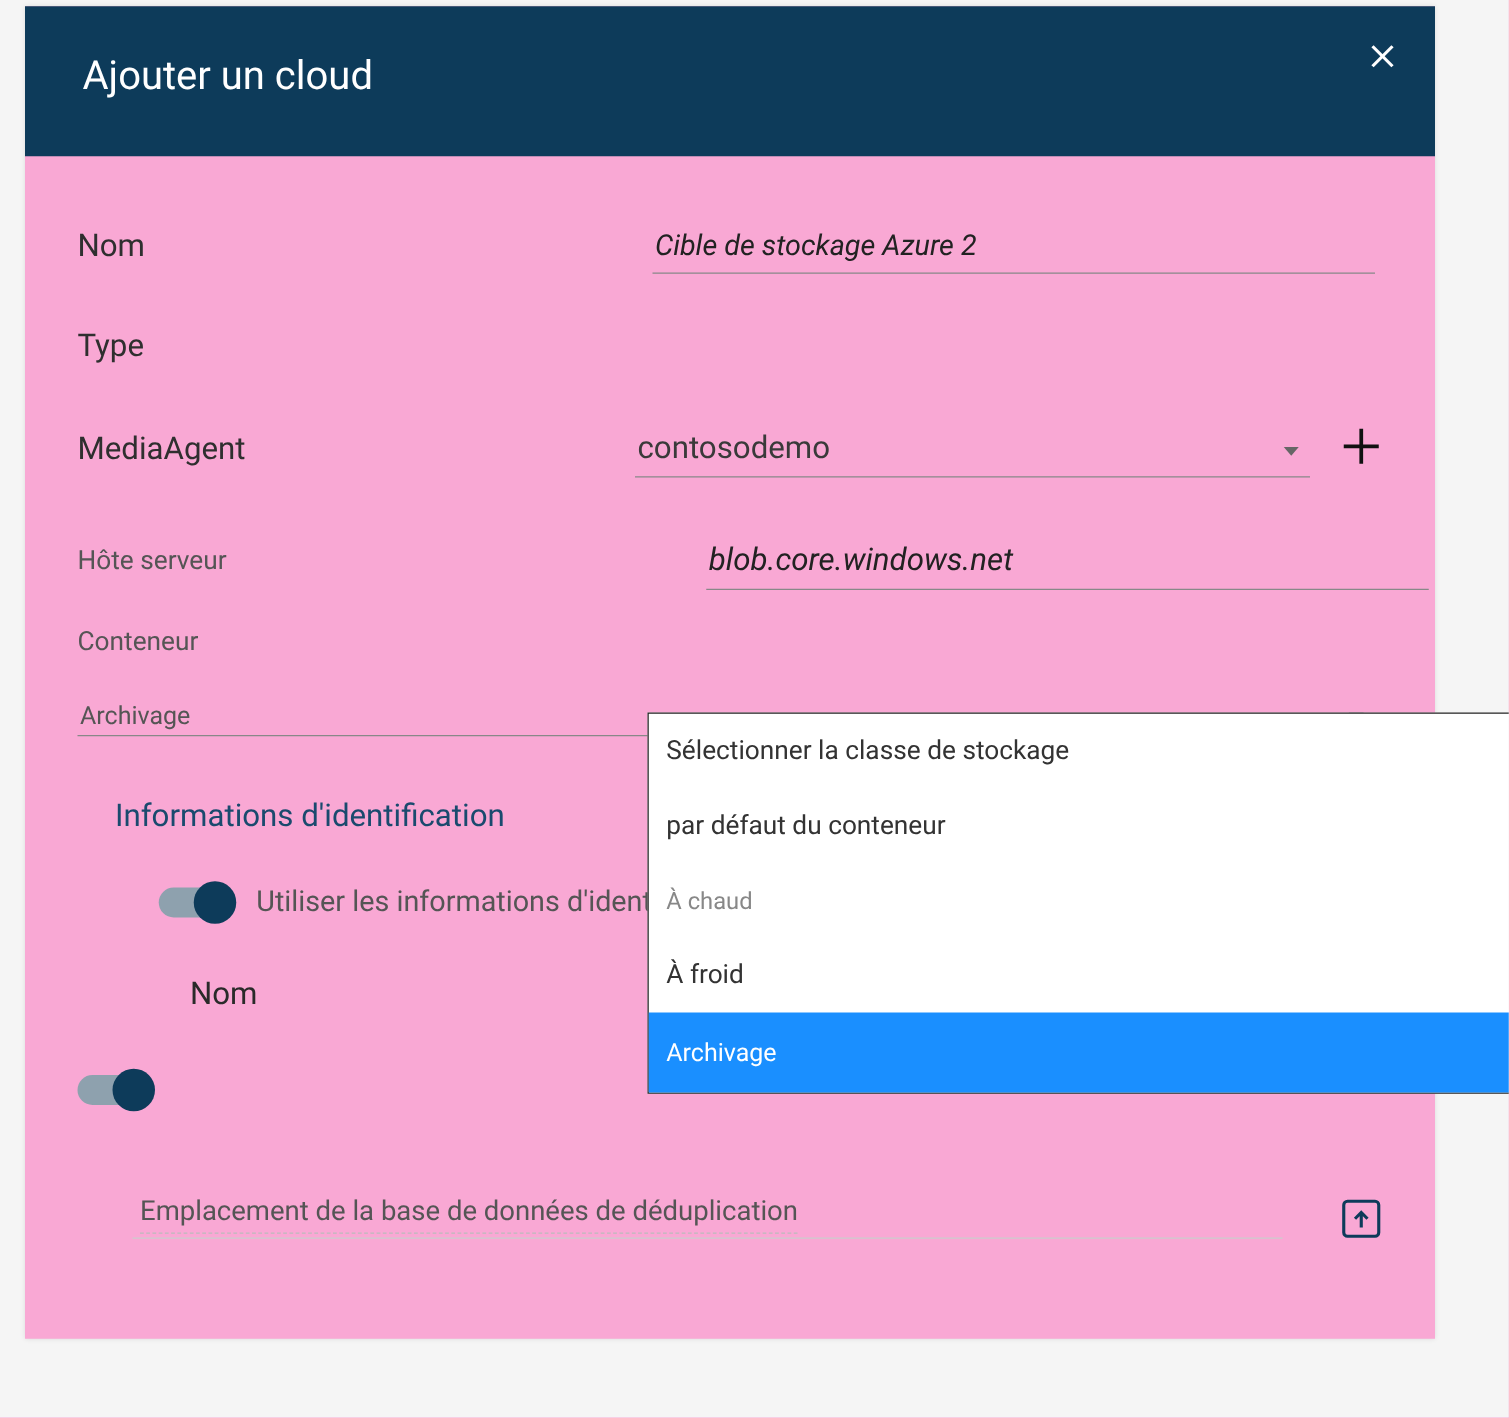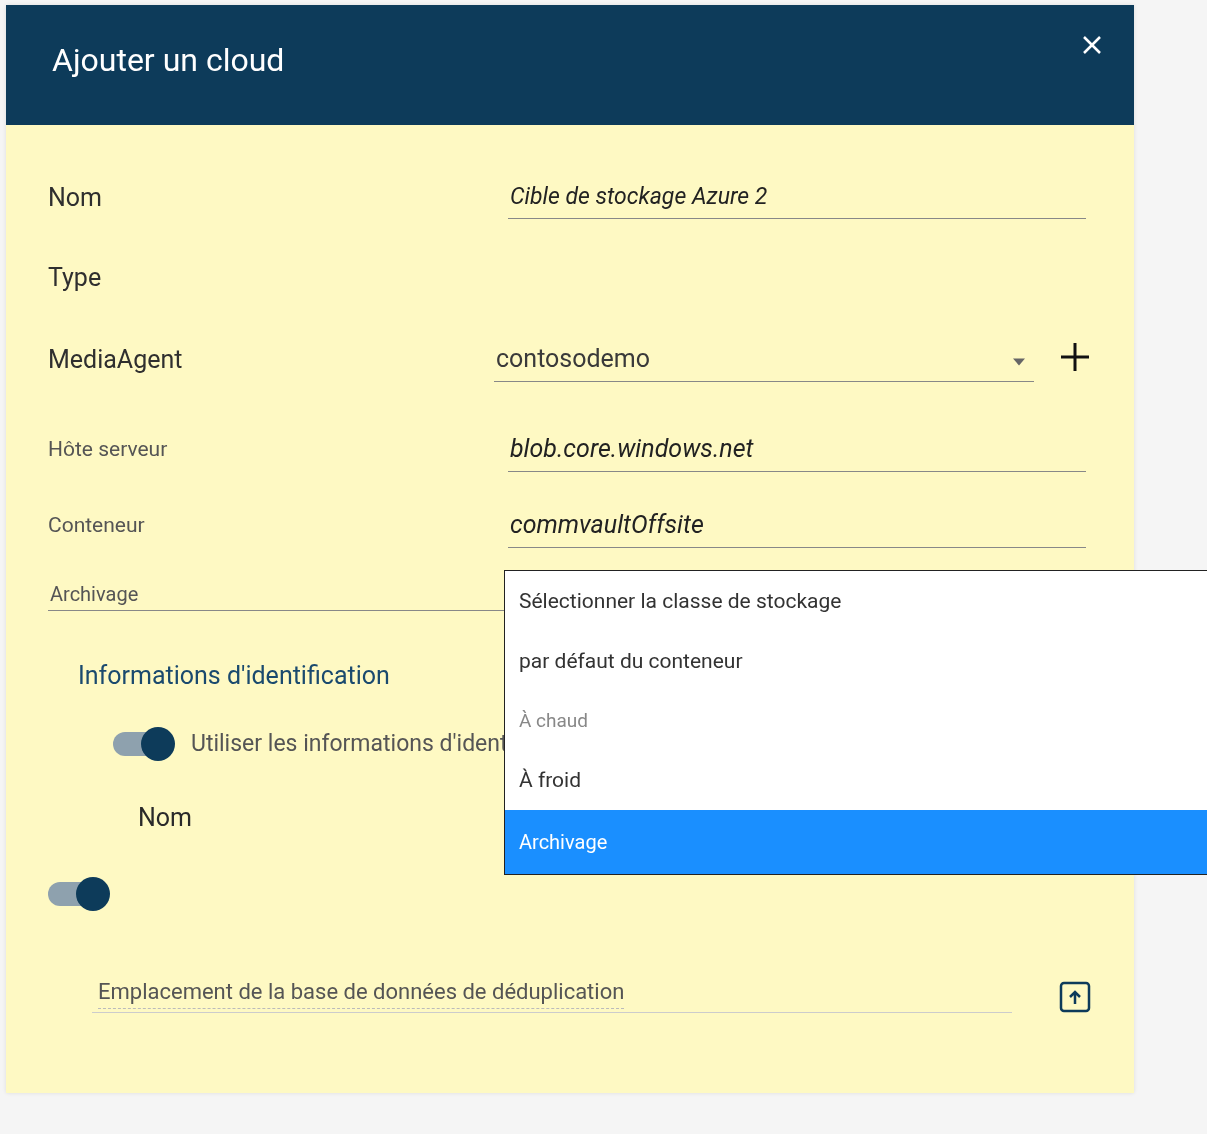--- a/index.html
+++ b/index.html
@@ -8,25 +8,25 @@
       box-sizing: border-box;
       font-family: -apple-system, BlinkMacSystemFont, "Segoe UI", Roboto, Arial, sans-serif;
     }
     body {
       background: #f5f5f5;
       width: 1207px;
       height: 1134px;
       position: relative;
     }
     .modal {
-      background: #fef9c3;
+      background: #f9a8d4;
       width: 1128px;
       position: absolute;
       top: 5px;
-      left: 6px;
+      left: 20px;
       box-shadow: 0 0 4px rgba(0,0,0,0.1);
     }
     .header {
       background: #0d3b5a;
       color: #ffffff;
       padding: 36px 46px 46px 46px;
       position: relative;
     }
     .header-title {
       font-size: 32px;
@@ -265,29 +265,26 @@
         <svg viewBox="0 0 34 34">
             <line x1="17" y1="3" x2="17" y2="31"></line>
             <line x1="3" y1="17" x2="31" y2="17"></line>
           </svg>
       </div>
     </div>
 
     <div class="row smgap">
       <div class="label sub">Hôte serveur</div>
       <div class="field">
-        <input class="input" style="font-size: 25px;" value="blob.core.windows.net">
+        <input class="input" style="font-size: 25px; margin-left: 43px;" value="blob.core.windows.net">
       </div>
     </div>
 
     <div class="row smgap">
       <div class="label sub">Conteneur</div>
-      <div class="field">
-        <input class="input" style="font-size: 25px;" value="commvaultOffsite">
-      </div>
     </div>
 
     <div class="row smgap" style="margin-bottom:20px;">
       <div class="field">
         <div class="select-wrap" style="font-size:20px; padding:4px 2px;">
           <span>Archivage</span>
           <span class="caret-down"><svg viewBox="0 0 14 10">
                 <path d="M1 1 L7 8 L13 1 Z"></path>
               </svg></span>
         </div>

